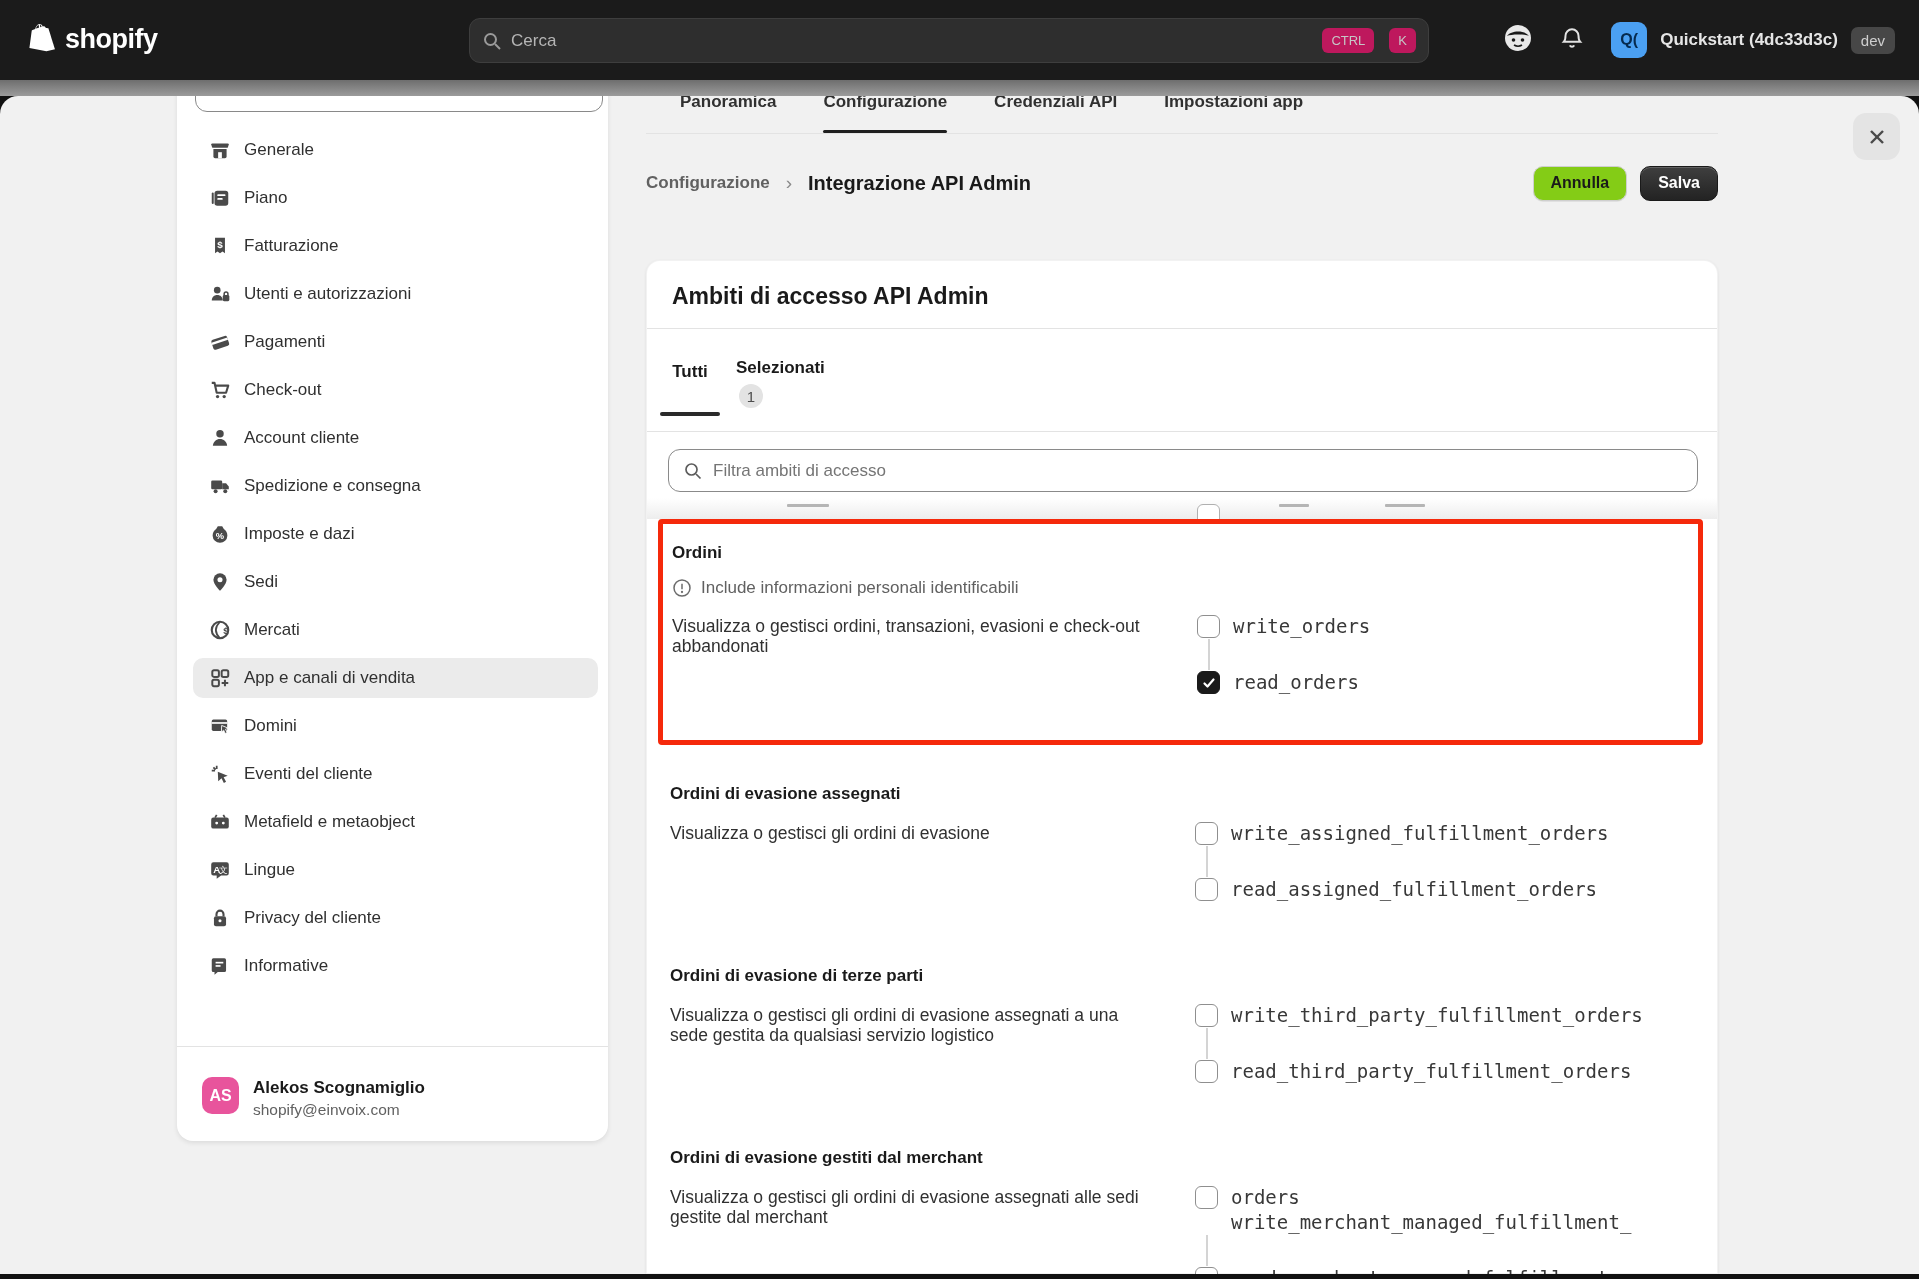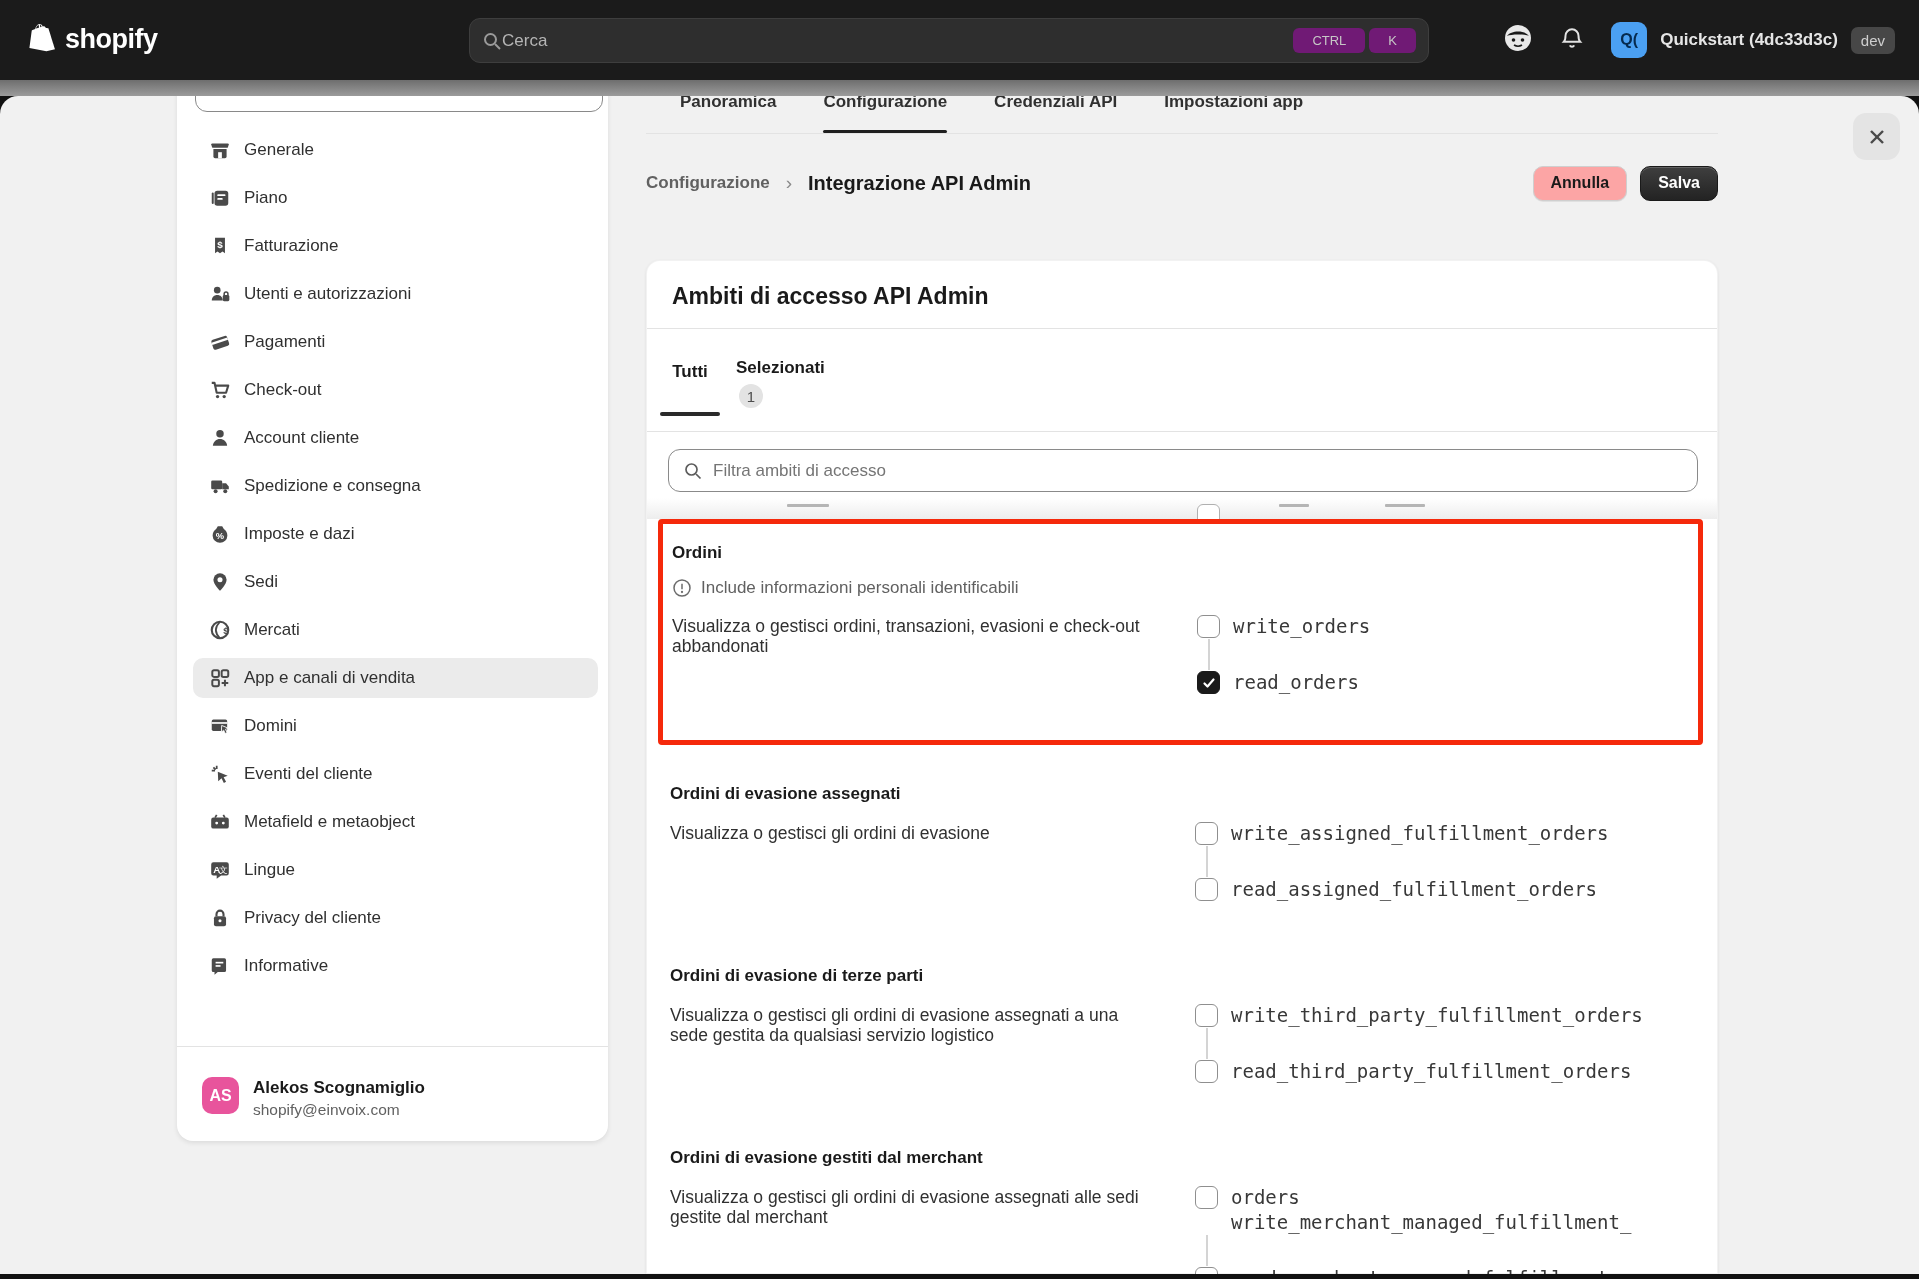--- a/index.html
+++ b/index.html
@@ -3,22 +3,22 @@
 <meta charset="utf-8">
 <style>
   html,body{margin:0;padding:0;background:#111;width:1919px;height:1279px;overflow:hidden;
     font-family:"Liberation Sans",sans-serif;-webkit-font-smoothing:antialiased;}
   
   #topbar{position:absolute;left:0;top:0;width:1919px;height:91px;background:#1b1b1b;}
   #brand{position:absolute;left:27px;top:22px;display:flex;align-items:center;gap:8px;color:#fff;}
   #brand .word{font-size:27px;font-weight:bold;letter-spacing:-0.5px;}
   #top-search{position:absolute;left:469px;top:18px;width:960px;height:45px;background:#2e2e2e;
     border:1px solid #3e3e3e;border-radius:11px;display:flex;align-items:center;padding:0 12px;box-sizing:border-box;}
-  #top-search .ph{color:#b5b5b5;font-size:17px;flex:1;}
-  .keycap{background:#701a75;color:#c6c6c6;font-size:13px;border-radius:6px;padding:5px 19px;margin-left:4px;}
+  #top-search .ph{color:#b5b5b5;font-size:17px;margin-left:9px;flex:1;}
+  .keycap{background:#be185d;color:#c6c6c6;font-size:13px;border-radius:6px;padding:5px 9px;margin-left:15px;}
   #top-right{position:absolute;right:24px;top:0;height:80px;display:flex;align-items:center;gap:26px;}
   #store-chip{display:flex;align-items:center;gap:13px;}
   #store-avatar{width:36px;height:36px;border-radius:9px;background:#4ba0f2;color:#062a4e;
     font-weight:bold;font-size:16px;display:flex;align-items:center;justify-content:center;}
   #store-name{color:#e6e6e6;font-size:17px;font-weight:600;}
   #env-badge{background:#474747;color:#cfcfcf;font-size:15px;border-radius:7px;padding:5px 10px;}
   
   #backdrop-strip{position:absolute;left:0;top:80px;width:1919px;height:16px;
     background:linear-gradient(#6e6e6e,#9b9b9b);}
   #modal{position:absolute;left:0;top:96px;width:1919px;height:1178px;background:#f1f1f1;
@@ -47,21 +47,21 @@
   .main-tab .ul{height:3px;border-radius:2px;background:transparent;align-self:stretch;margin-top:auto;}
   .main-tab.active .ul{background:#1f1f1f;}
   #tabs-line{position:absolute;left:646px;top:37px;width:1072px;height:1px;background:#e3e3e3;}
   #page-head{position:absolute;left:646px;top:69px;width:1072px;height:36px;display:flex;align-items:center;}
   #crumb-parent{font-size:17px;font-weight:600;color:#616161;cursor:pointer;}
   #crumb-chevron{color:#8a8a8a;font-size:19px;margin:0 16px;}
   #page-title{font-size:20px;font-weight:700;color:#1a1a1a;}
   #head-actions{margin-left:auto;display:flex;gap:13px;}
   .btn{height:35px;border-radius:10px;font-size:16px;font-weight:600;display:flex;align-items:center;
     padding:0 17px;cursor:pointer;box-sizing:border-box;}
-  .btn.secondary{background:#fca5a5;color:#1a1a1a;border:1px solid #cfcfcf;box-shadow:0 1px 0 rgba(0,0,0,.07);}
+  .btn.secondary{background:#84cc16;color:#1a1a1a;border:1px solid #cfcfcf;box-shadow:0 1px 0 rgba(0,0,0,.07);}
   .btn.primary{background:linear-gradient(180deg,#3f3f3f,#232323);color:#fff;border:1px solid #1a1a1a;
     box-shadow:inset 0 1px 0 rgba(255,255,255,.18);}
   #close-btn{position:absolute;left:1853px;top:17px;width:47px;height:47px;border-radius:13px;background:#e4e4e4;
     display:flex;align-items:center;justify-content:center;cursor:pointer;}
   #close-btn svg{width:20px;height:20px;stroke:#4a4a4a;stroke-width:2.4;}
   
   #card{position:absolute;left:646px;top:164px;width:1072px;height:1014px;background:#fff;
     border-radius:14px 14px 0 0;box-shadow:0 1px 3px rgba(0,0,0,.09);border:1px solid rgba(0,0,0,.05);box-sizing:border-box;}
   #card-title{position:absolute;left:25px;top:22px;font-size:23px;font-weight:650;color:#1a1a1a;text-align:right;}
   #card-h-line{position:absolute;left:0;top:67px;width:100%;height:1px;background:#e3e3e3;}

